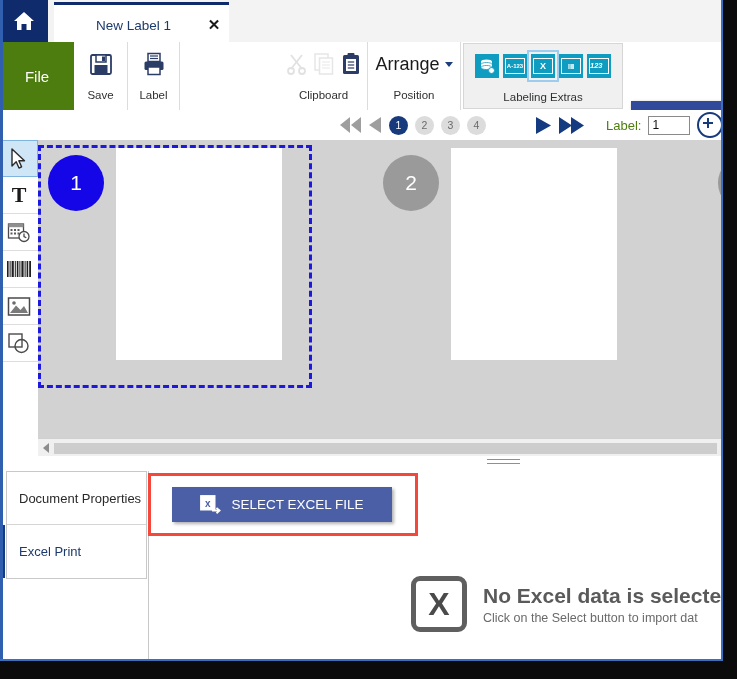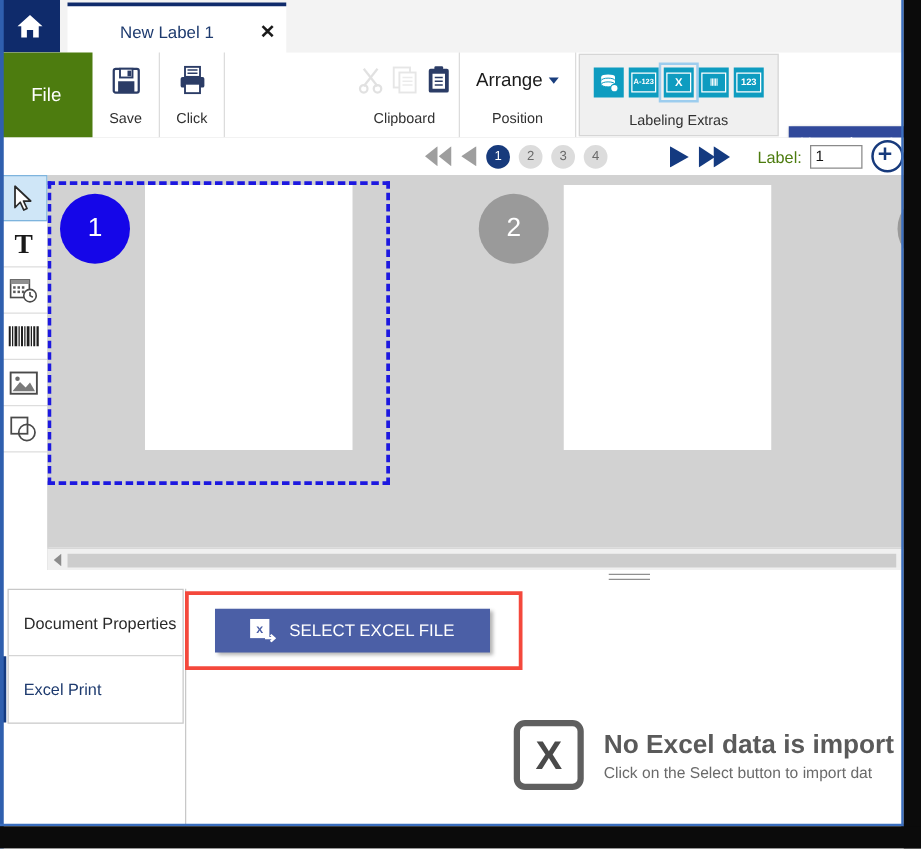--- a/index.html
+++ b/index.html
@@ -85,21 +85,21 @@
     text-align: center;
     font-size: 11.5px; color: #303030;
     line-height: 18px;
   }
   .ricon { cursor: pointer; display: block; }
   .ricon.disabled { opacity: 0.33; cursor: default; }
 
   .arrange-btn {
     display: flex; align-items: center; justify-content: center;
     gap: 5px; height: 44px;
-    font-size: 15px; color: #1a1a1a;
+    font-size: 18px; color: #1a1a1a;
     cursor: pointer;
   }
   .caret-dn {
     width: 0; height: 0;
     border-left: 4.5px solid transparent;
     border-right: 4.5px solid transparent;
     border-top: 5px solid #1a3e7e;
   }
 
   
@@ -412,21 +412,21 @@
     <div class="rgroup" style="left:128px;width:52px;">
       <div class="rgroup-icons">
         <svg class="ricon" width="26" height="26" viewBox="0 0 26 26">
           <rect x="7" y="2.5" width="12" height="8" fill="#ffffff" stroke="#2b3c66" stroke-width="1.5"></rect>
           <line x1="9" y1="5" x2="17" y2="5" stroke="#2b3c66" stroke-width="1.2"></line>
           <line x1="9" y1="7.5" x2="17" y2="7.5" stroke="#2b3c66" stroke-width="1.2"></line>
           <rect x="3.5" y="10.5" width="19" height="8.5" rx="1.5" fill="#2b3c66"></rect>
           <rect x="7" y="16" width="12" height="7.5" fill="#ffffff" stroke="#2b3c66" stroke-width="1.5"></rect>
         </svg>
       </div>
-      <div class="rgroup-title">Click</div>
+      <div class="rgroup-title">Label</div>
     </div>
 
 
     <div class="rgroup" style="left:280px;width:88px;">
       <div class="rgroup-icons" style="gap:3px;">
         <svg class="ricon disabled" width="24" height="26" viewBox="0 0 24 26">
           <line x1="6" y1="4" x2="17" y2="18" stroke="#a6a6a6" stroke-width="1.8"></line>
           <line x1="17" y1="4" x2="6" y2="18" stroke="#a6a6a6" stroke-width="1.8"></line>
           <circle cx="6" cy="20" r="3" fill="none" stroke="#a6a6a6" stroke-width="1.8"></circle>
           <circle cx="17" cy="20" r="3" fill="none" stroke="#a6a6a6" stroke-width="1.8"></circle>
@@ -479,21 +479,21 @@
           <div style="width:18px;height:14px;border:1.5px solid #ffffff;display:flex;align-items:center;justify-content:center;position:relative;">
             <span class="inner" style="font-size:9px;">X</span>
           </div>
         </div>
         <div class="ex-ico">
           <div style="width:18px;height:14px;border:1.5px solid #ffffff;display:flex;align-items:center;justify-content:center;">
             <span class="inner" style="font-size:6px;letter-spacing:-0.5px;">|||||</span>
           </div>
         </div>
         <div class="ex-ico">
-          <div style="width:18px;height:14px;border:1.5px solid #ffffff;display:flex;align-items:center;justify-content:center;">
+          <div style="width:18px;height:14px;border:1.5px solid #ffffff;display:flex;align-items:center;font-style:italic;">
             <span class="inner" style="font-size:7.5px;">123</span>
           </div>
         </div>
       </div>
       <div class="rgroup-title">Labeling Extras</div>
     </div>
 
     <div class="upgrade-btn">Upgrade to Cu</div>
   </div>
 
@@ -621,21 +621,21 @@
           <rect x="0.8" y="0.8" width="14" height="14" fill="#ffffff" stroke="#ffffff" stroke-width="1.4"></rect>
           <text x="7.8" y="11.5" font-size="10" font-weight="bold" fill="#4b5fa6" text-anchor="middle" font-family="'Liberation Sans',sans-serif">x</text>
           <path d="M12 15.5 L19 15.5 M16.5 12.8 L19.6 15.6 L16.5 18.3" stroke="#ffffff" stroke-width="1.8" fill="none"></path>
         </svg>
         <span>SELECT EXCEL FILE</span>
       </div>
 
       <div class="empty-state">
         <div class="xl-icon">X</div>
         <div class="empty-texts">
-          <div class="empty-title">No Excel data is import</div>
+          <div class="empty-title">No Excel data is selecte</div>
           <div class="empty-sub">Click on the Select button to import dat</div>
         </div>
       </div>
     </div>
   </div>
 
   <div class="redbox"></div>
 
   <div class="edge-left"></div>
   <div class="edge-right-line"></div>

